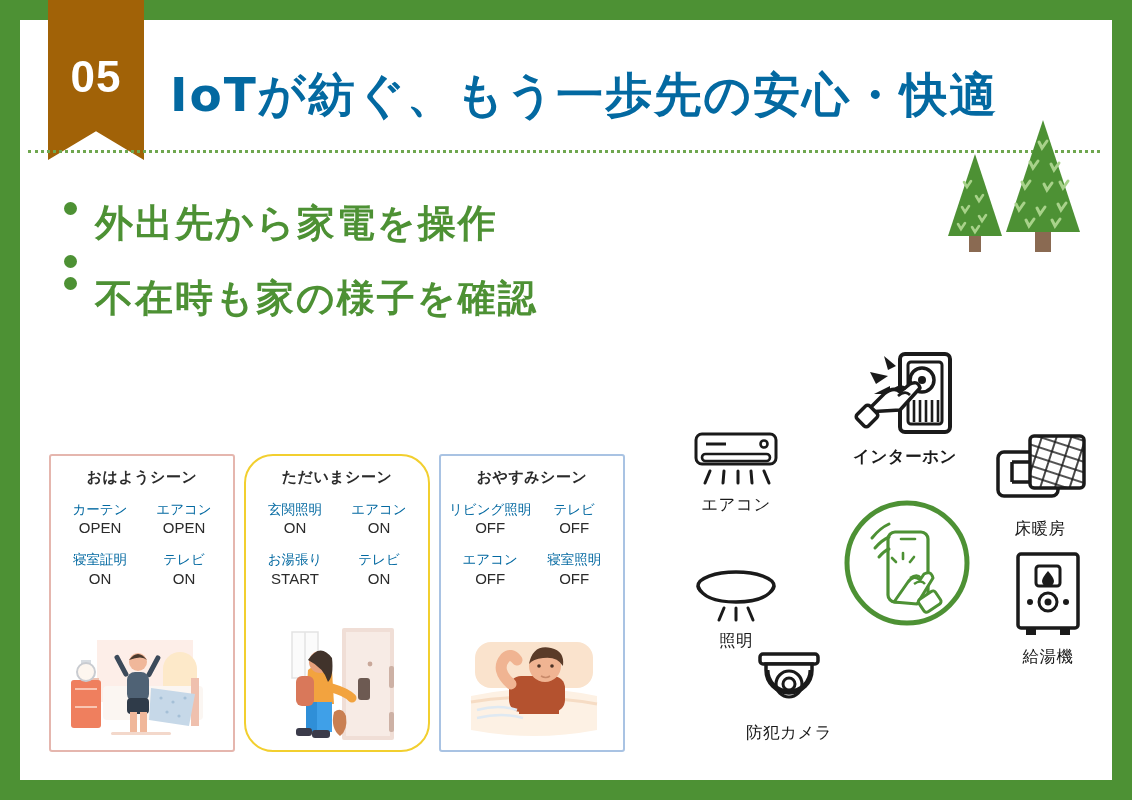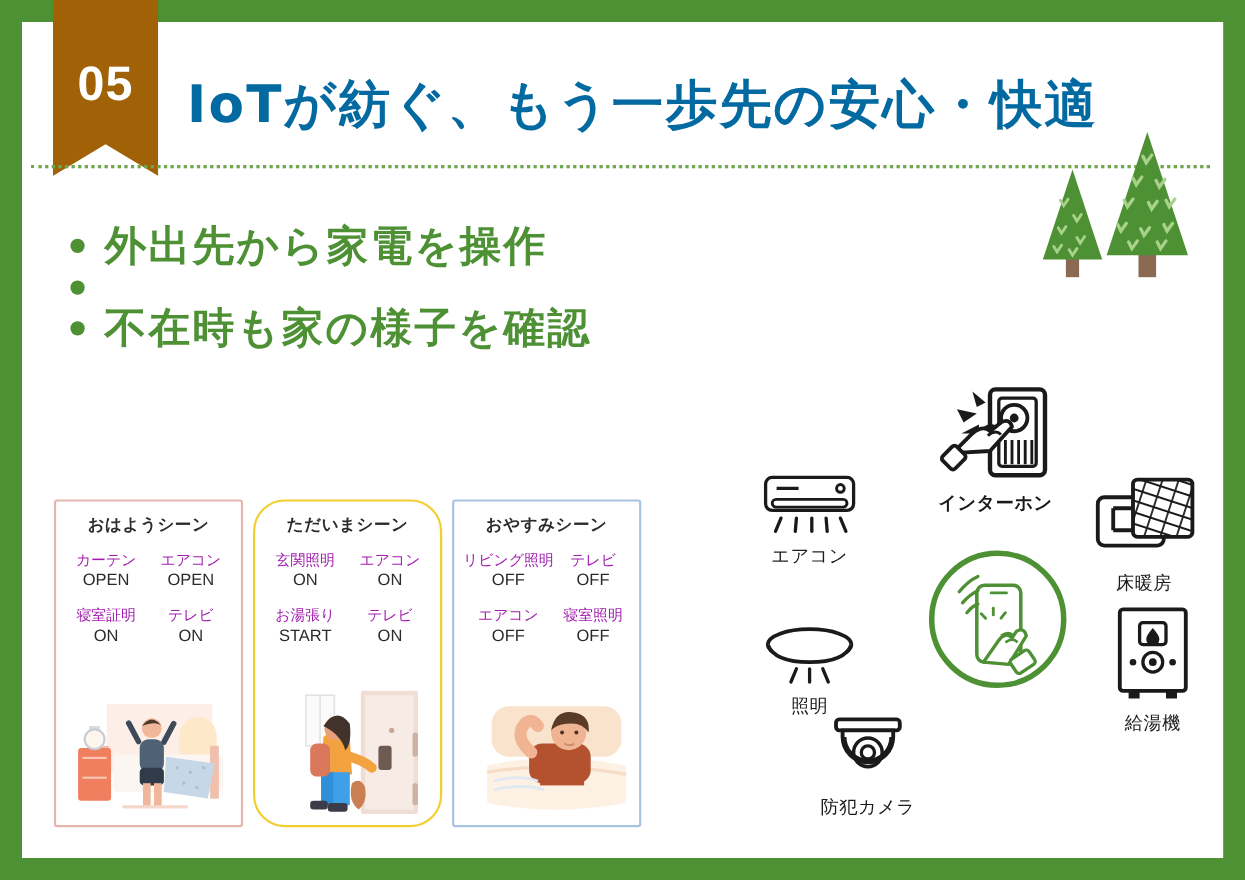--- a/index.html
+++ b/index.html
@@ -41,52 +41,52 @@
   }
 
   .dotted-rule {
     position: absolute; left: 8px; top: 130px; width: 1072px;
     border-top: 3px dotted #6fa74f;
   }
 
   
   .bullets { position: absolute; left: 44px; top: 182px; }
   .bullet-row {
-    display: flex; align-items: center;
+    display: flex; align-items: flex-start;
     color: #4d9134; font-size: 38px; font-weight: 700;
     letter-spacing: 2px; margin-bottom: 9px; line-height: 1.15;
     font-family: "DejaVu Sans", sans-serif;
   }
   .bullet-dot {
     width: 13px; height: 13px; border-radius: 50%;
     background: #4d9134; margin-right: 18px; flex: none;
   }
 
   
   .cards { position: absolute; left: 29px; top: 434px; display: flex; gap: 9px; }
   .card {
-    width: 172px; height: 298px; background: #fff;
+    width: 186px; height: 298px; background: #fff;
     border: 2px solid #ccc; border-radius: 3px;
     padding: 12px 8px 0; position: relative; overflow: hidden;
   }
   .card.pink   { border-color: #e5b6ae; }
   .card.yellow { border-color: #f2cf2f; border-radius: 29px; }
   .card.blue   { border-color: #a9c3e3; }
 
   .card-title {
     text-align: center; font-size: 15px; font-weight: 700;
     color: #2b2b2b; letter-spacing: .5px; margin-bottom: 14px;
     font-family: "DejaVu Sans", sans-serif;
   }
   .card-grid {
     display: grid; grid-template-columns: 1fr 1fr;
     row-gap: 14px; column-gap: 2px;
   }
   .cell { text-align: center; line-height: 1.28; }
-  .cell-name  { font-size: 13.5px; color: #a21caf; font-family: Liberation Serif, serif; white-space: nowrap; }
+  .cell-name  { font-size: 13.5px; color: #0369a1; font-family: Liberation Serif, serif; white-space: nowrap; }
   .cell-state { font-size: 15px; color: #2b2b2b; font-family: "Liberation Sans", sans-serif; }
 
   .card-art { position: absolute; left: 0; bottom: 6px; width: 100%; height: 118px; }
 
   
   .devices { position: absolute; left: 650px; top: 330px; width: 440px; height: 420px; }
   .device { position: absolute; text-align: center; }
   .device .glyph { display: block; margin: 0 auto; }
   .device .caption {
     font-size: 16.5px; color: #1a1a1a; margin-top: 3px;

